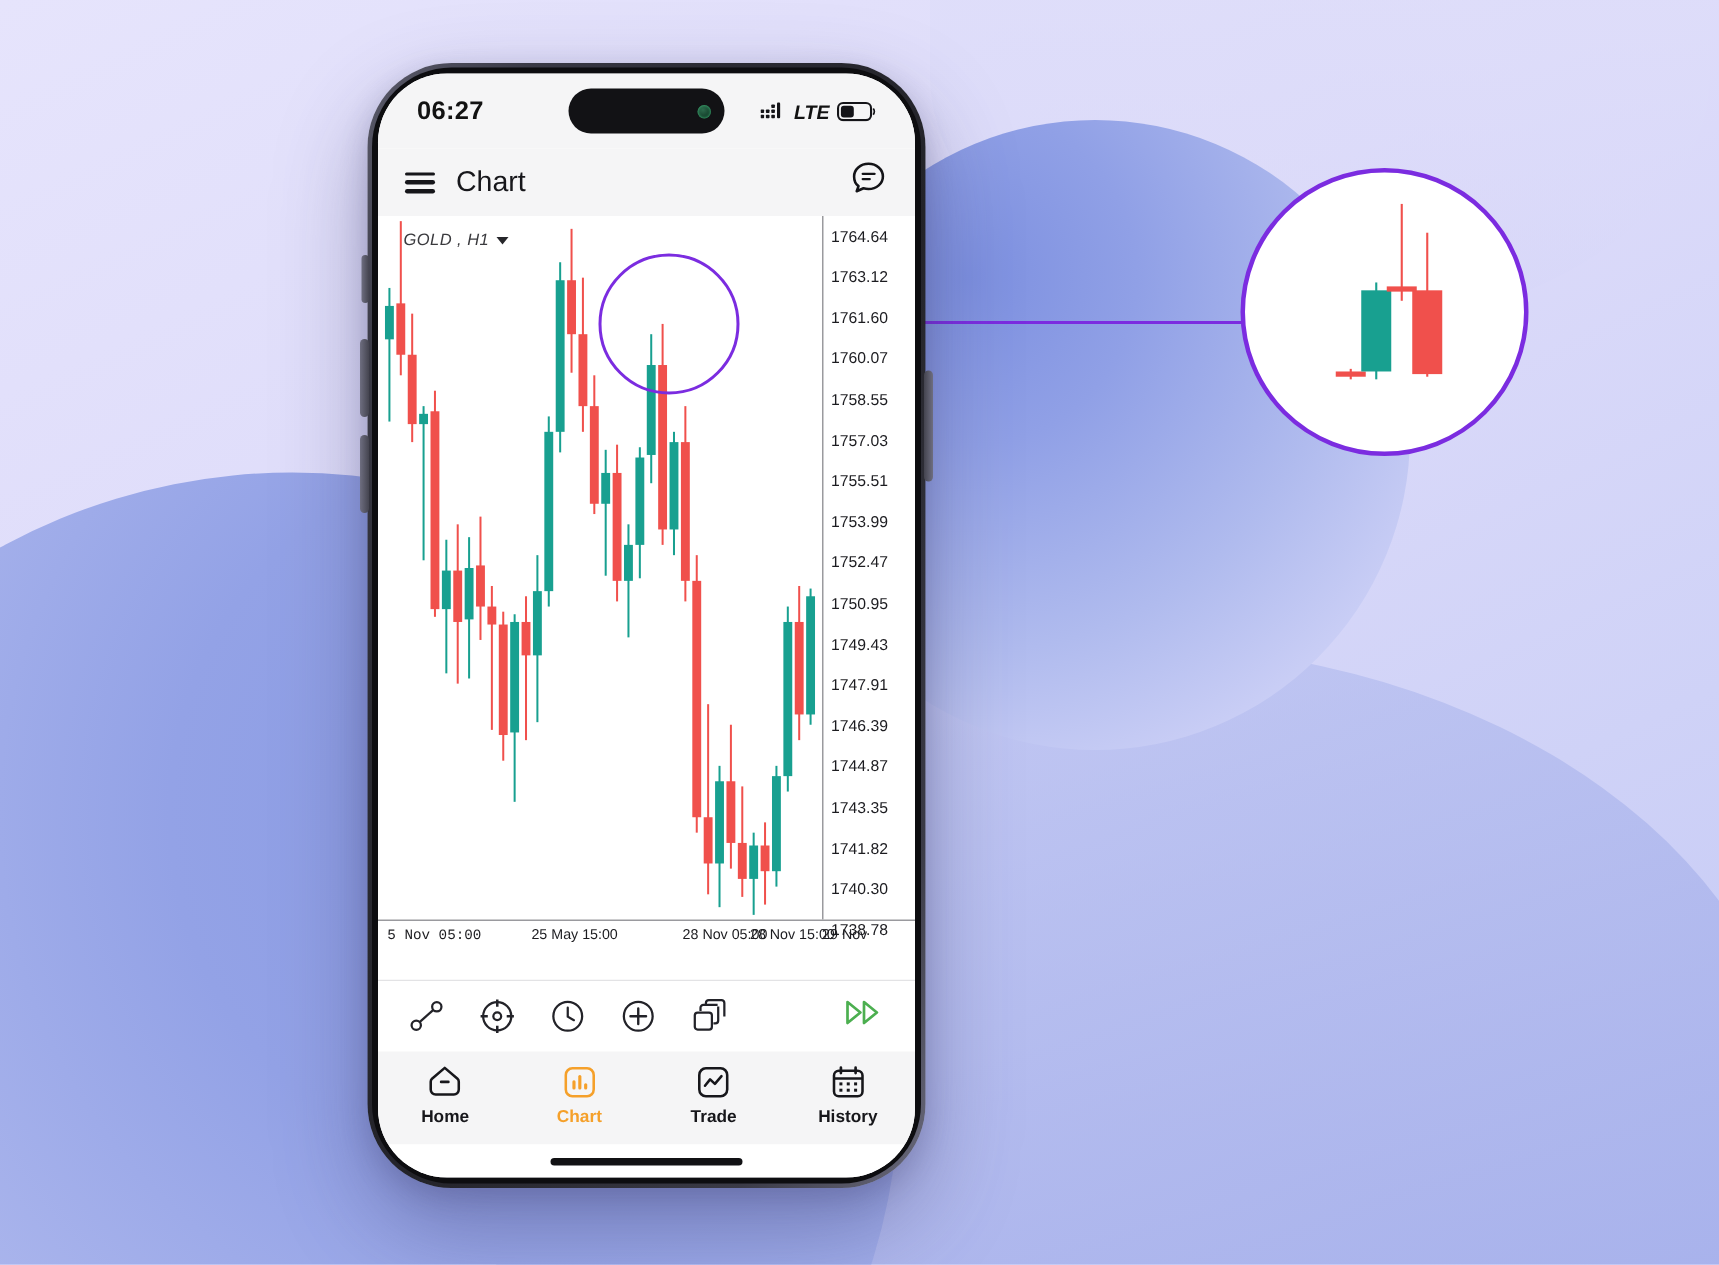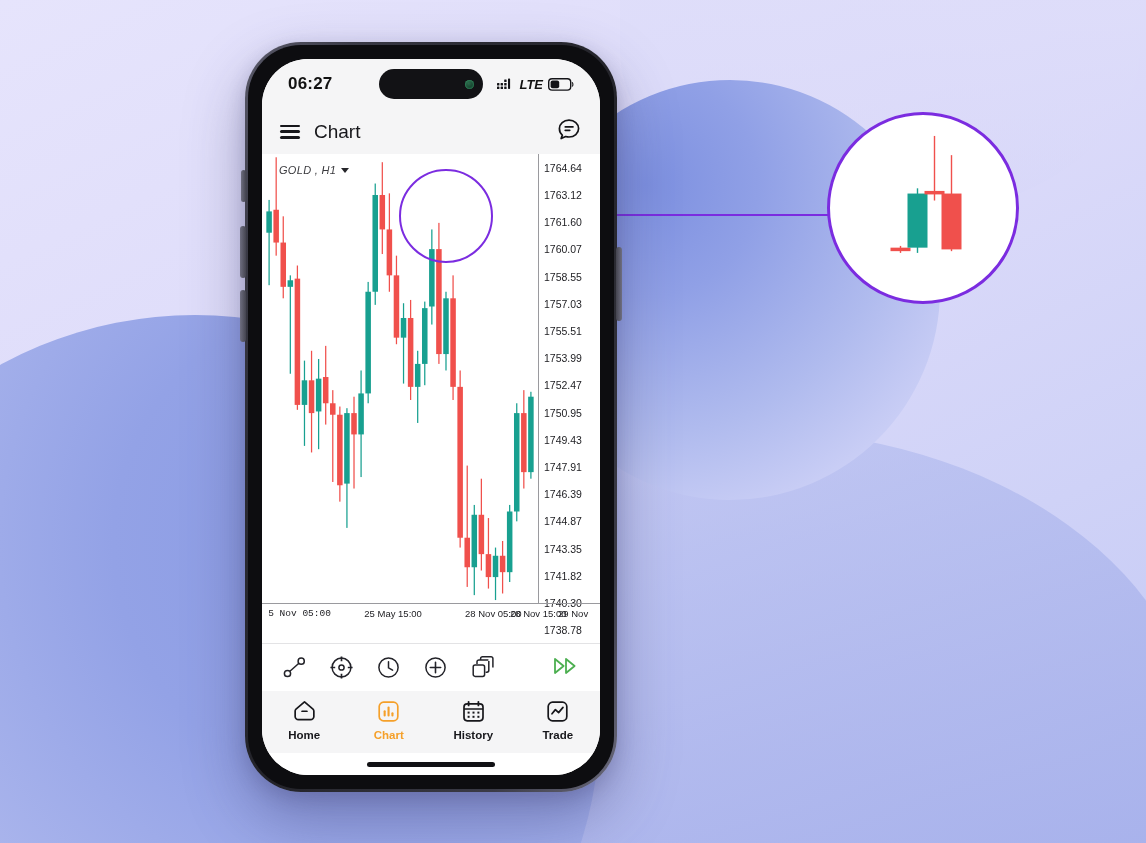--- a/index.html
+++ b/index.html
@@ -55,21 +55,21 @@
   
   #phone {
     position: absolute; left: 245px; top: 42px; width: 372px; height: 750px;
     border-radius: 56px;
     background: linear-gradient(118deg, #5b5b6b 0%, #3a3a46 14%, #2b2b33 30%, #232329 55%, #3b3b47 84%, #6a6a7c 100%);
     padding: 3px;
     box-shadow: 0 26px 60px rgba(60,60,110,.40), 0 6px 18px rgba(60,60,110,.22);
   }
   .phone-mid {
     width: 100%; height: 100%; border-radius: 53px;
-    background: #0d0d10; padding: 14px;
+    background: #0d0d10; padding: 4px;
   }
   .screen {
     width: 100%; height: 100%; border-radius: 46px;
     background: #ffffff; overflow: hidden; position: relative;
     display: flex; flex-direction: column;
   }
   .side-btn { position: absolute; border-radius: 3px; }
   .btn-silent { left: -4px; top: 128px; width: 5px; height: 32px;
     background: linear-gradient(90deg, #6e6e80, #44444f); }
   .btn-volup  { left: -5px; top: 184px; width: 6px; height: 52px;
@@ -385,38 +385,38 @@
             <svg width="25" height="25" viewBox="0 0 25 25">
               <rect x="3.2" y="3.2" width="18.6" height="18.6" rx="4.4" fill="none" stroke="#f5a02a" stroke-width="1.7"></rect>
               <rect x="7.6" y="11.2" width="2.1" height="6.2" rx="1" fill="#f5a02a"></rect>
               <rect x="11.5" y="7.6" width="2.1" height="9.8" rx="1" fill="#f5a02a"></rect>
               <rect x="15.4" y="13.2" width="2.1" height="4.2" rx="1" fill="#f5a02a"></rect>
             </svg>
             <span class="tab-label">Chart</span>
           </div>
           <div class="tab">
             <svg width="25" height="25" viewBox="0 0 25 25">
+              <rect x="3.2" y="3.2" width="18.6" height="18.6" rx="4.4" fill="none" stroke="#17171b" stroke-width="1.7"></rect>
+              <path d="M7.0 14.8 L10.4 10.6 L13.6 13.6 L18.0 8.4" fill="none" stroke="#17171b" stroke-width="1.7" stroke-linecap="round" stroke-linejoin="round"></path>
+            </svg>
+            <span class="tab-label">Trade</span>
+          </div>
+          <div class="tab">
+            <svg width="25" height="25" viewBox="0 0 25 25">
               <rect x="3.0" y="4.8" width="19.0" height="17.0" rx="3.2" fill="none" stroke="#17171b" stroke-width="1.7"></rect>
               <path d="M3.0 10.0 H22.0" stroke="#17171b" stroke-width="1.7"></path>
               <path d="M7.6 2.8 V6.4 M17.4 2.8 V6.4" stroke="#17171b" stroke-width="1.8" stroke-linecap="round"></path>
               <rect x="6.6" y="12.6" width="2.0" height="2.0" fill="#17171b"></rect>
               <rect x="11.5" y="12.6" width="2.0" height="2.0" fill="#17171b"></rect>
               <rect x="16.4" y="12.6" width="2.0" height="2.0" fill="#17171b"></rect>
               <rect x="6.6" y="16.8" width="2.0" height="2.0" fill="#17171b"></rect>
               <rect x="11.5" y="16.8" width="2.0" height="2.0" fill="#17171b"></rect>
               <rect x="16.4" y="16.8" width="2.0" height="2.0" fill="#17171b"></rect>
             </svg>
             <span class="tab-label">History</span>
-          </div>
-          <div class="tab">
-            <svg width="25" height="25" viewBox="0 0 25 25">
-              <rect x="3.2" y="3.2" width="18.6" height="18.6" rx="4.4" fill="none" stroke="#17171b" stroke-width="1.7"></rect>
-              <path d="M7.0 14.8 L10.4 10.6 L13.6 13.6 L18.0 8.4" fill="none" stroke="#17171b" stroke-width="1.7" stroke-linecap="round" stroke-linejoin="round"></path>
-            </svg>
-            <span class="tab-label">Trade</span>
           </div>
         </div>
 
         <div class="homebar-wrap">
           <div class="homebar"></div>
         </div>
 
       </div>
     </div>
   </div>

